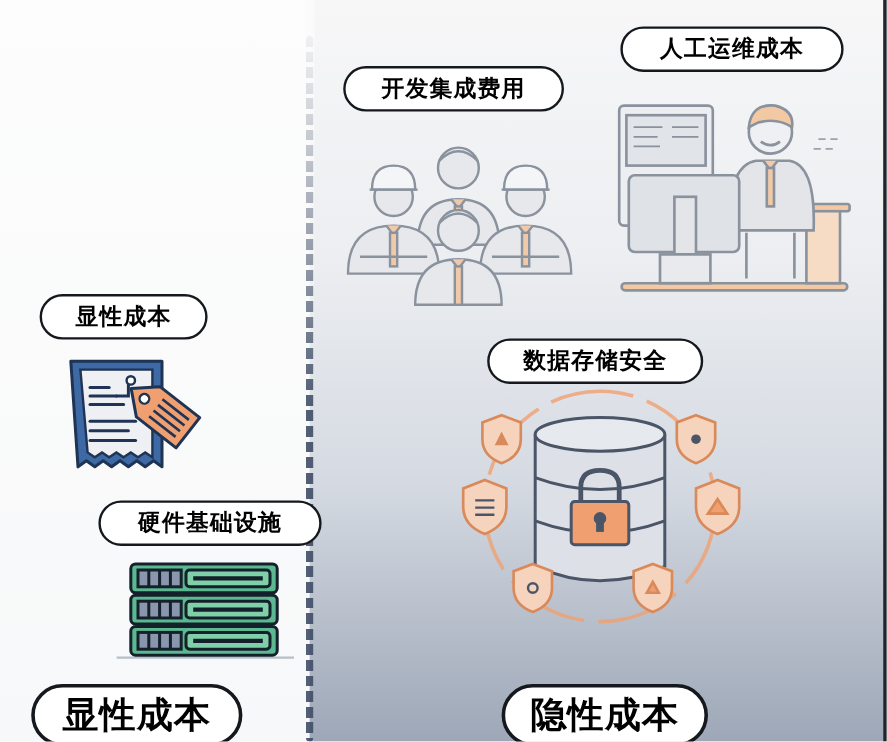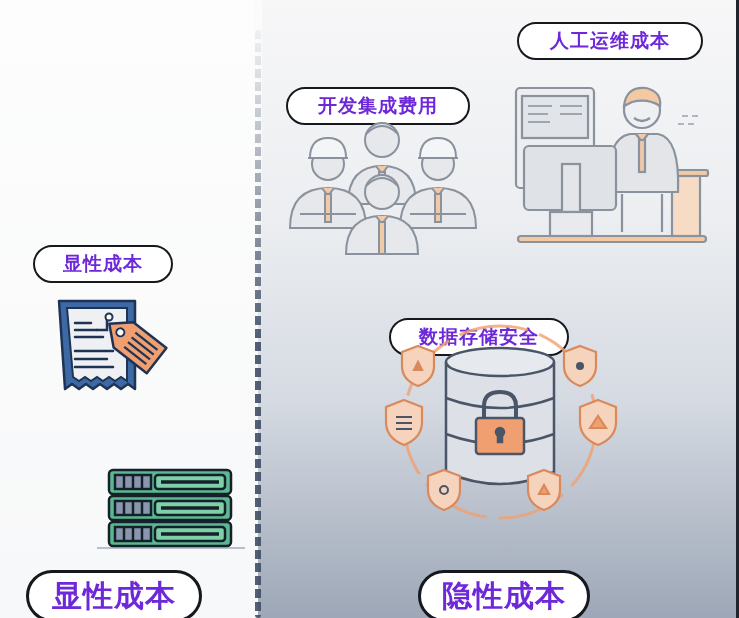--- a/index.html
+++ b/index.html
@@ -8,21 +8,21 @@
   .left-panel{position:absolute;left:0;top:0;width:258px;height:618px;background:linear-gradient(#fdfdfd,#f7f8f9);}
   .right-panel{position:absolute;left:258px;top:0;width:478px;height:618px;
     background:linear-gradient(180deg,#f7f7f8 0%,#eceef1 35%,#d5dae2 65%,#9da7b7 100%);}
   .right-border{position:absolute;left:736px;top:0;width:3px;height:618px;background:#20242c;}
   .divider{position:absolute;left:255px;top:30px;width:6px;height:588px;
     background:repeating-linear-gradient(180deg,var(--div) 0 9px,transparent 9px 13px);
     border-radius:3px;opacity:.9;}
   .divider-fade{position:absolute;left:254px;top:0;width:8px;height:618px;
     background:linear-gradient(180deg,#fbfbfb 0%,rgba(251,251,251,.85) 10%,rgba(251,251,251,0) 55%);}
   .pill{position:absolute;box-sizing:border-box;border:2.5px solid #15181d;background:#fff;border-radius:22px;
-    display:flex;align-items:center;justify-content:center;font-weight:bold;color:#6d28d9;white-space:nowrap;letter-spacing:1px;text-align:right;}
+    display:flex;align-items:center;justify-content:center;font-weight:bold;color:#000000;white-space:nowrap;letter-spacing:1px;text-align:right;}
   .pill.sm{font-size:19px;height:38px;}
   .pill.lg{font-size:30px;height:52px;border-radius:26px;border-width:3px;}
   .icon{position:absolute;}
 </style>
 </head>
 <body>
 
 <div class="canvas">
 
   <div class="left-panel"></div>
@@ -50,20 +50,21 @@
       <circle cx="14" cy="6" r="4" fill="#fff" stroke="#1f3354" stroke-width="2"></circle>
       <g stroke="#1f3354" stroke-width="2.2">
           <line x1="26" y1="-3" x2="54" y2="-3"></line>
           <line x1="26" y1="3" x2="54" y2="3"></line>
           <line x1="26" y1="9" x2="54" y2="9"></line>
           <line x1="26" y1="15" x2="54" y2="15"></line>
         </g>
     </g>
   </svg>
 
+  <div class="pill sm" style="left:82px;top:417px;width:186px;">硬件基础设施</div>
   <svg class="icon" style="left:97px;top:468px" width="150" height="84" viewBox="0 0 150 84">
     <line x1="0" y1="80" x2="148" y2="80" stroke="#b8bfc8" stroke-width="2"></line>
     <g stroke="#14202a" stroke-width="2.5">
       <g>
         <rect x="12" y="2" width="122" height="24" rx="4" fill="#5cb890"></rect>
         <rect x="18" y="7" width="36" height="14" fill="#8a96ae"></rect>
         <line x1="27" y1="7" x2="27" y2="21"></line>
           <line x1="36" y1="7" x2="36" y2="21"></line>
           <line x1="45" y1="7" x2="45" y2="21"></line>
         <rect x="58" y="7" width="70" height="14" rx="3" fill="#7fd0a8"></rect>
@@ -85,21 +86,21 @@
           <line x1="36" y1="7" x2="36" y2="21"></line>
           <line x1="45" y1="7" x2="45" y2="21"></line>
         <rect x="58" y="7" width="70" height="14" rx="3" fill="#7fd0a8"></rect>
         <line x1="64" y1="14" x2="122" y2="14" stroke-width="3.5"></line>
       </g>
     </g>
   </svg>
 
   <div class="pill lg" style="left:26px;top:570px;width:176px;">显性成本</div>
 
-  <div class="pill sm" style="left:286px;top:55px;width:184px;margin-top:32px;">开发集成费用</div>
+  <div class="pill sm" style="left:286px;top:55px;width:184px;">开发集成费用</div>
   <svg class="icon" style="left:286px;top:108px" width="196" height="150" viewBox="0 0 196 150">
     <g fill="#e6e8ec" stroke="#8a929e" stroke-width="2">
 
       <path d="M62 96 Q62 58 96 58 Q130 58 130 96 Z"></path>
       <circle cx="96" cy="32" r="17"></circle>
       <path d="M80 26 Q96 10 112 26"></path>
       <path d="M90 58 L96 66 L102 58" fill="#f0c9a8"></path>
         <rect x="93" y="64" width="6" height="30" fill="#f0c9a8"></rect>
 
       <path d="M4 120 Q4 80 42 80 Q80 80 80 120 Z"></path>
@@ -157,21 +158,21 @@
       <rect x="38" y="130" width="42" height="24" fill="#e8eaee"></rect>
     </g>
     <g stroke="#9aa2ad" stroke-width="1.5">
         <line x1="170" y1="34" x2="176" y2="34"></line>
         <line x1="180" y1="34" x2="186" y2="34"></line>
         <line x1="166" y1="42" x2="172" y2="42"></line>
         <line x1="176" y1="42" x2="182" y2="42"></line>
       </g>
   </svg>
 
-  <div class="pill sm" style="left:389px;top:282px;width:180px;margin-top:36px;">数据存储安全</div>
+  <div class="pill sm" style="left:406px;top:282px;width:180px;">数据存储安全</div>
   <svg class="icon" style="left:380px;top:322px" width="240" height="200" viewBox="0 0 240 200">
     <circle cx="120" cy="100" r="96" fill="none" stroke="#f0a070" stroke-width="3" stroke-dasharray="70 12" opacity=".8"></circle>
 
     <g stroke="#4a5567" stroke-width="2.5" fill="#dde1e7">
       <path d="M66 40 V150 Q120 174 174 150 V40"></path>
       <ellipse cx="120" cy="40" rx="54" ry="14" fill="#e6e9ee"></ellipse>
       <path d="M66 76 Q120 96 174 76" fill="none"></path>
       <path d="M66 112 Q120 132 174 112" fill="none"></path>
     </g>
 

